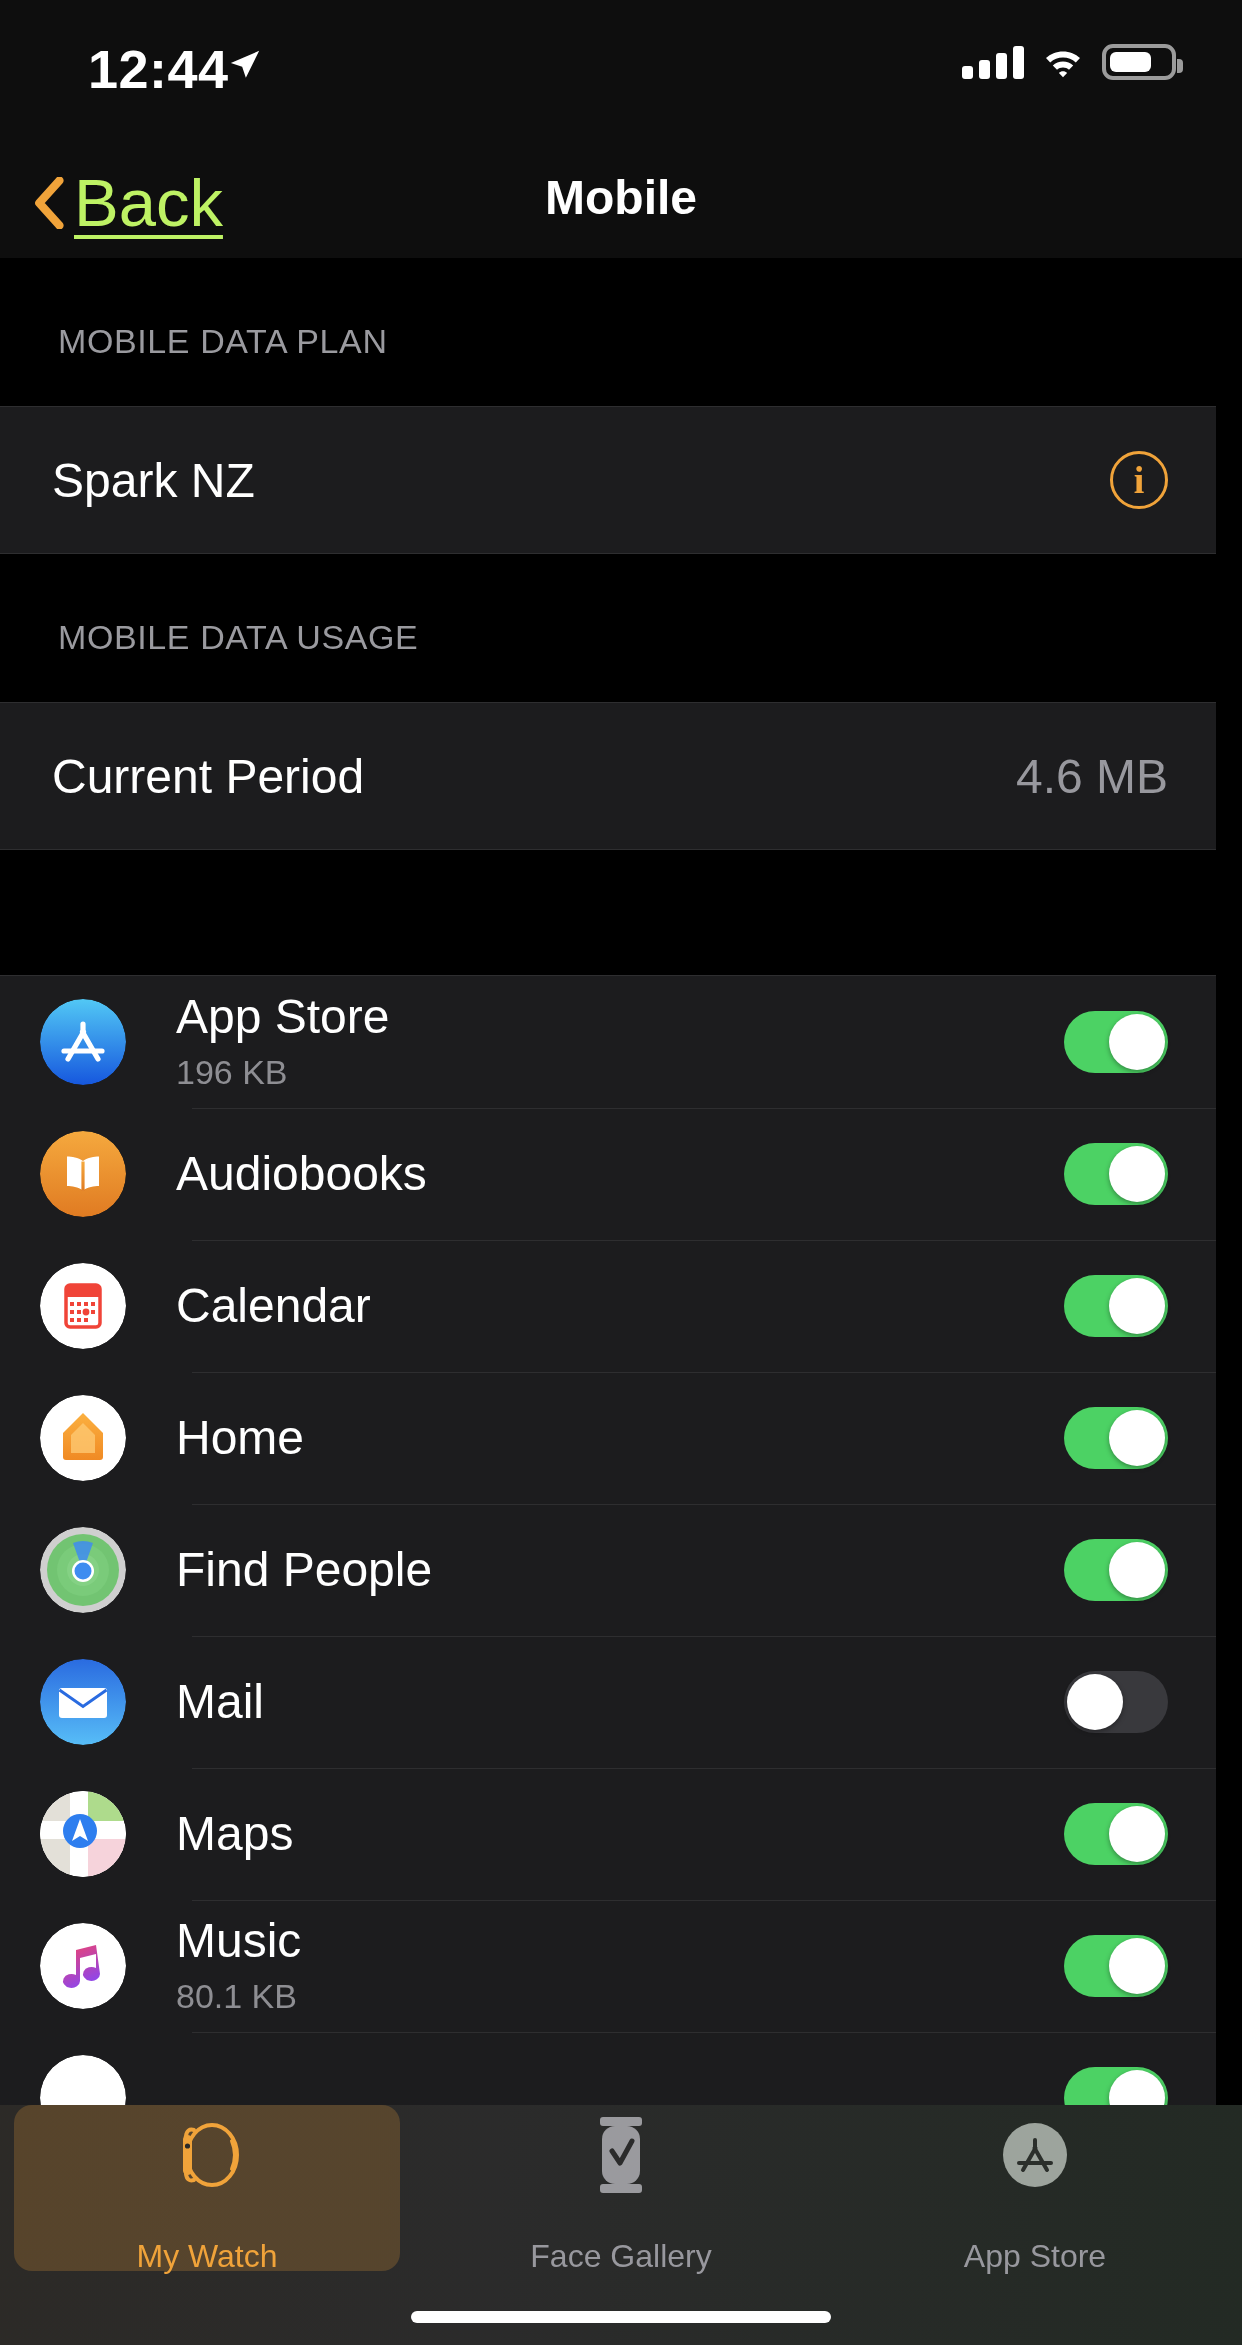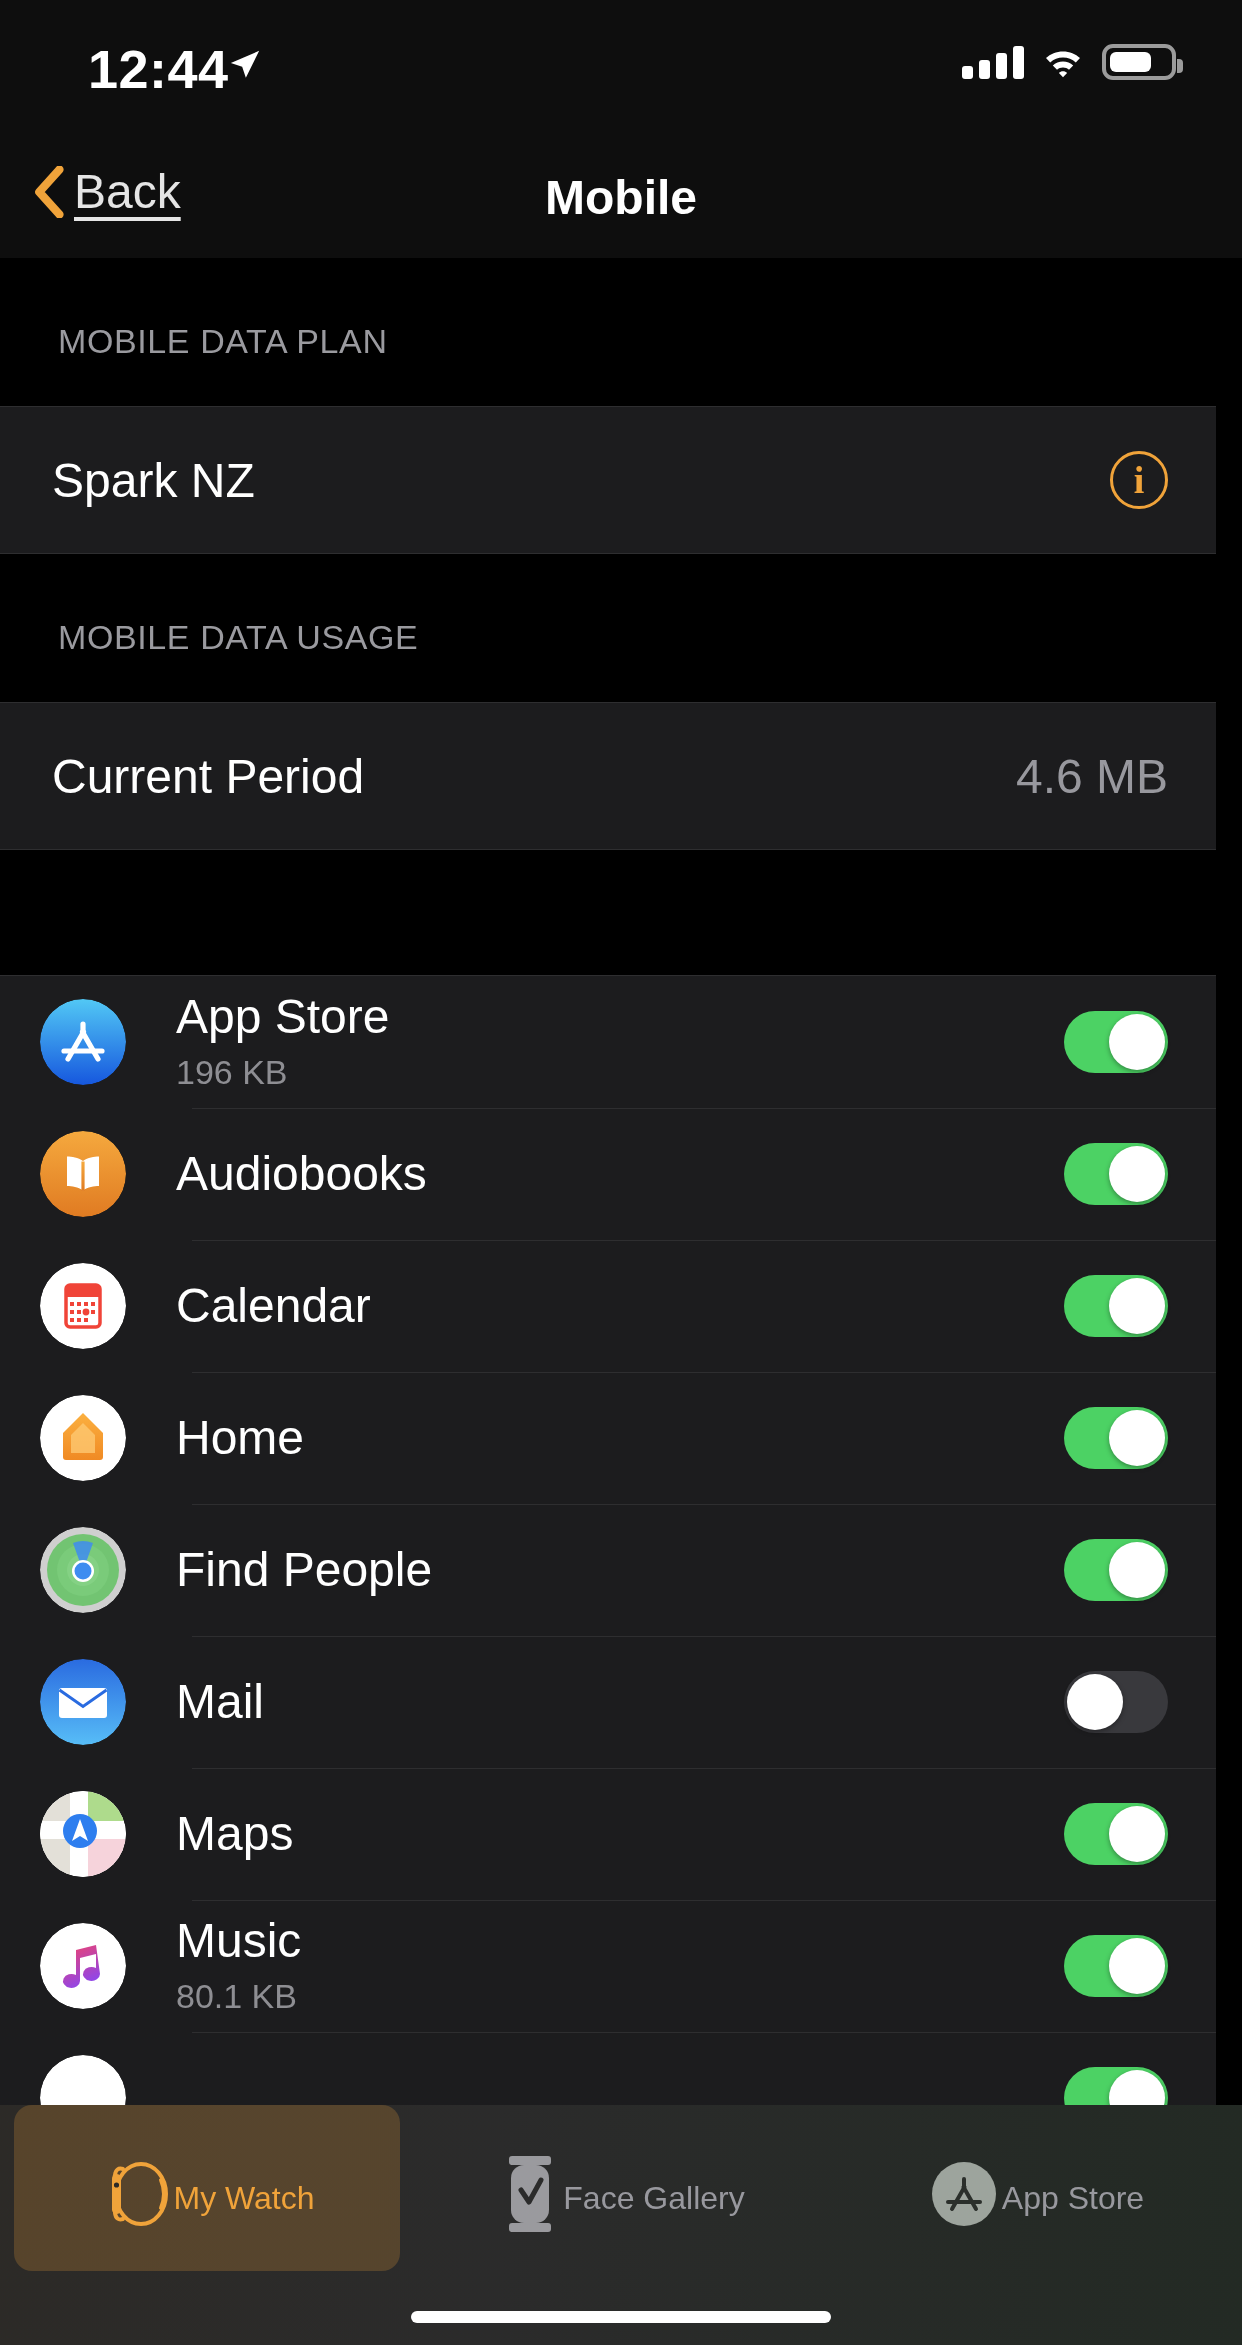--- a/index.html
+++ b/index.html
@@ -43,21 +43,21 @@
   .battery .fill{ height:100%; background:#fff; border-radius:6px; }
 
   
   .navbar {
     position: absolute; top: 140px; left: 0; width: 1242px; height: 118px;
     background: #0e0e0e;
   }
   .back { position: absolute; left: 34px; top: 24px; display: flex; align-items: center; gap: 10px; }
   .chev { width: 30px; height: 52px; }
   .back-label {
-    font-size: 48px; color: #e5e5e5; text-decoration: underline;
+    font-size: 67px; color: #bef264; text-decoration: underline;
     text-underline-offset: 9px; text-decoration-thickness: 4px;
   }
   .nav-title {
     position: absolute; left: 0; top: 30px; width: 1242px; text-align: center;
     font-size: 48px; font-weight: 700; color: #fff;
   }
 
   
   .scroll { position: absolute; top: 258px; left: 0; width: 1216px; bottom: 0; background: #000; }
   .sec-head {
@@ -109,21 +109,21 @@
   .toggle.on  .knob { right: 3px; }
   .toggle.off .knob { left: 3px; }
 
   
   .tabbar {
     position: absolute; left: 0; bottom: 0; width: 1242px; height: 240px;
     background: linear-gradient(90deg,#2c2a27 0%,#2b2b2b 40%,#232a24 100%);
     backdrop-filter: blur(20px);
   }
   .tabs { display: flex; height: 170px; }
-  .tab { flex: 1; display: flex; flex-direction: row; align-items: center; justify-content: center; padding-top: 8px; position: relative; }
+  .tab { flex: 1; display: flex; flex-direction: column; align-items: center; justify-content: space-between; padding-top: 8px; position: relative; }
   .tab.active::before {
     content:""; position:absolute; left:14px; right:14px; top:0; bottom:4px;
     background: rgba(240,163,58,.22); border-radius: 18px;
   }
   .tab-ico { height: 84px; display: flex; align-items: center; justify-content: center; position: relative; z-index: 1; }
   .tab-label { font-size: 32px; margin-top: 8px; position: relative; z-index: 1; }
   .tab.active .tab-label { color: #F0A33A; }
   .tab .tab-label { color: #98989e; }
   .home-ind {
     position: absolute; left: 50%; transform: translateX(-50%); bottom: 22px;

